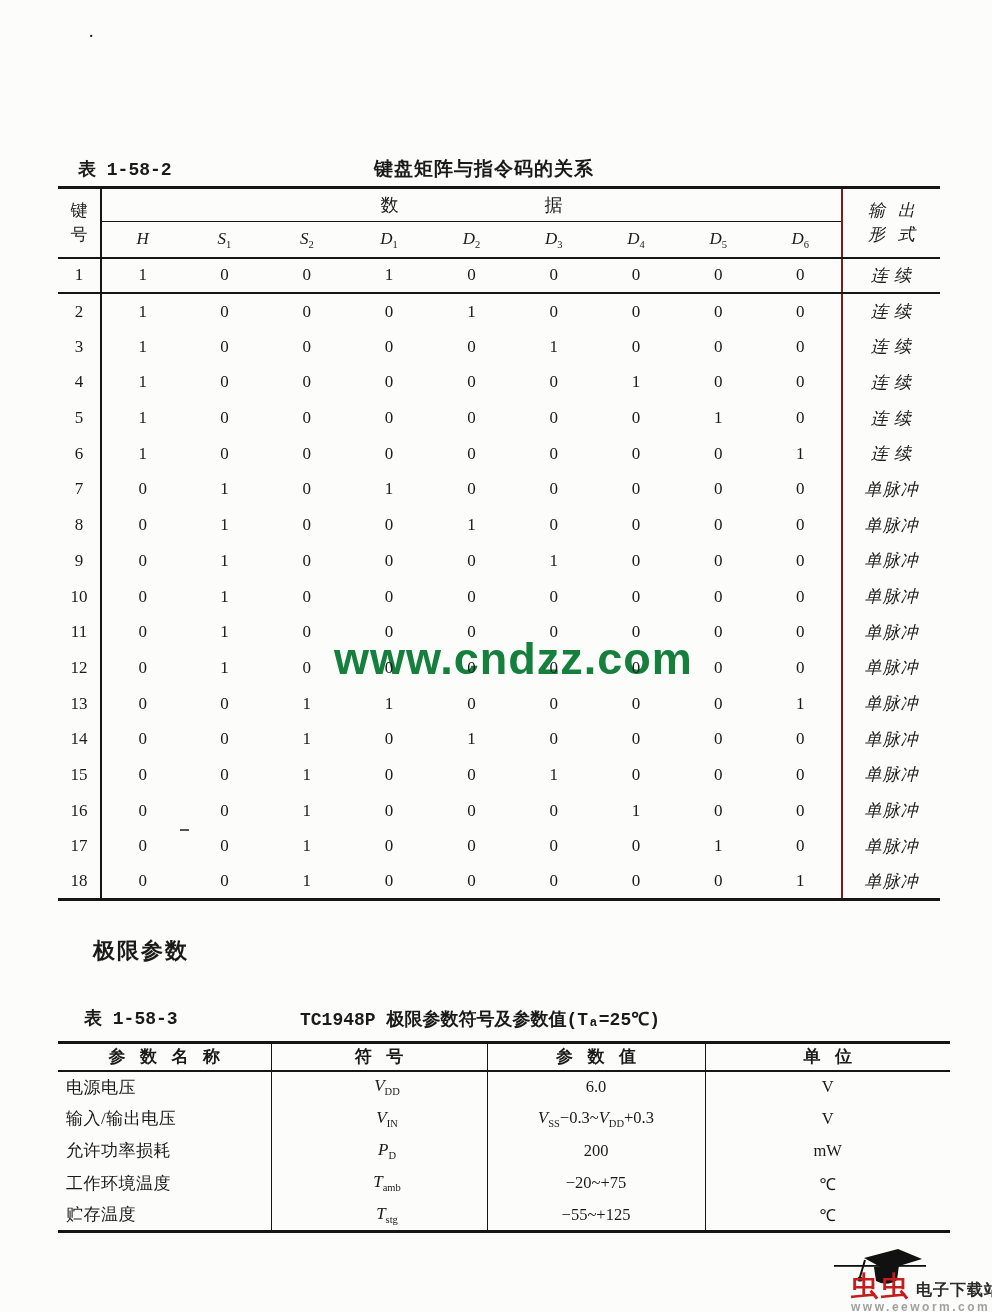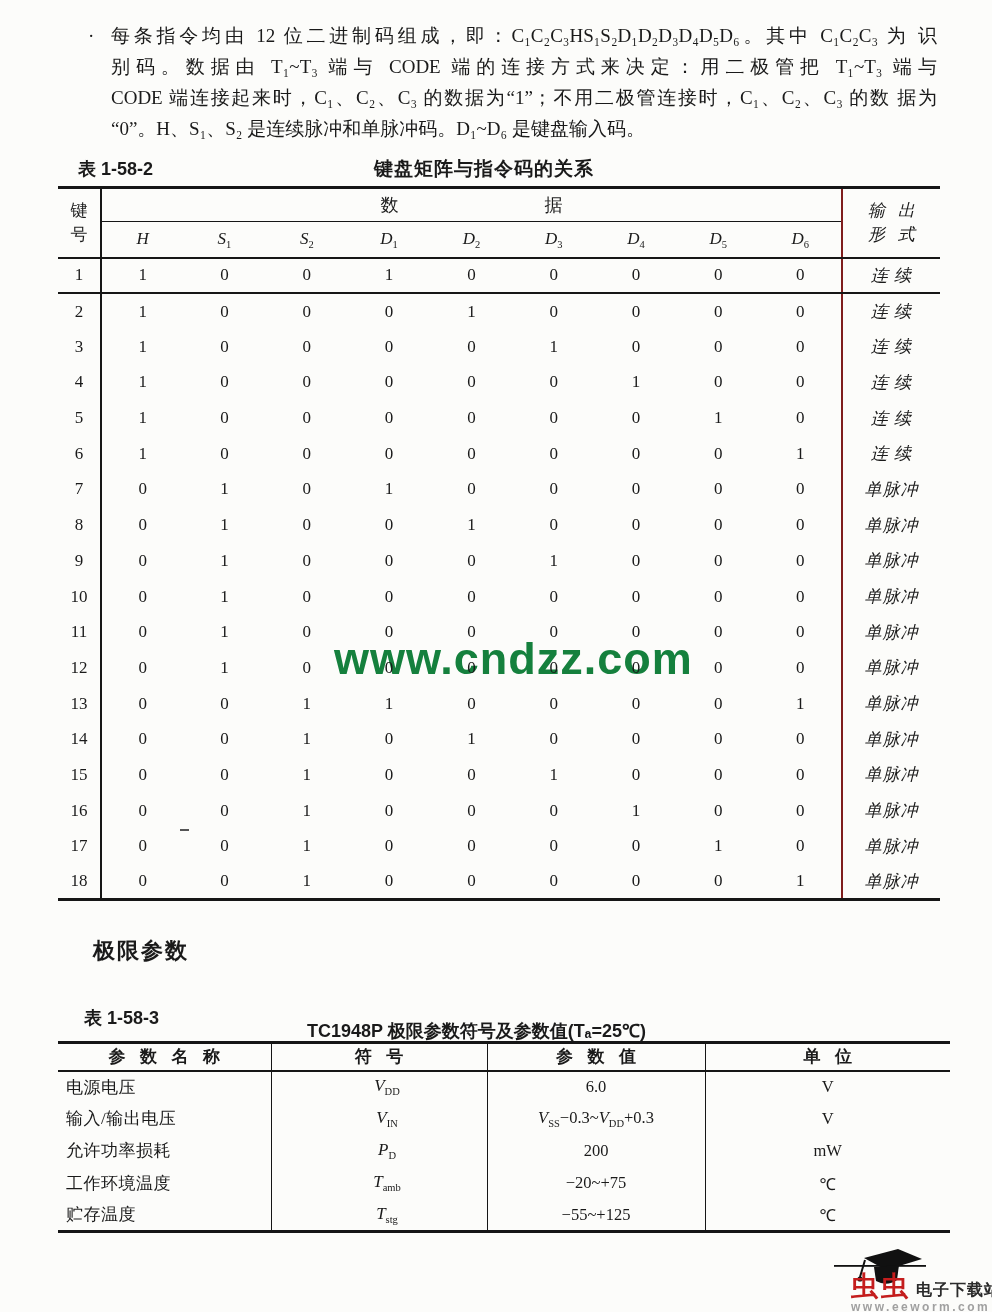--- a/index.html
+++ b/index.html
@@ -6,26 +6,26 @@
   .page{position:relative;width:992px;height:1312px;background:#fcfcfa;color:#1a1a1a;
         font-family:"Liberation Serif",serif;overflow:hidden;}
 
   
   .bullet{position:absolute;left:88px;top:20px;font-size:19px;line-height:31px;}
   .para{position:absolute;left:111px;top:20px;width:826px;font-size:19px;}
   .para .pline{height:31px;line-height:31px;overflow:hidden;}
   .para .jline{text-align:justify;text-align-last:justify;}
 
   
-  .cap{position:absolute;font-family:Liberation Sans, sans-serif;font-weight:bold;font-size:18px;}
+  .cap{position:absolute;font-family:Liberation Mono, monospace;font-weight:bold;font-size:18px;}
   #cap1{left:78px;top:157px;}
   #title1{left:374px;top:156px;font-size:19px;letter-spacing:1px;}
   #section-heading{left:93px;top:936px;font-size:22px;letter-spacing:2px;}
   #cap2{left:84px;top:1006px;}
-  #title2{left:307px;top:1006px;margin-top:12px;}
+  #title2{left:300px;top:1006px;}
 
   
   .watermark{position:absolute;left:334px;top:633px;font-family:"Liberation Sans",sans-serif;
              font-size:45px;font-weight:bold;color:#e4e4e4;letter-spacing:1px;}
 
   
   table{border-collapse:collapse;table-layout:fixed;}
   th,td{padding:0;text-align:center;vertical-align:middle;font-weight:normal;
         font-size:17px;font-family:"Liberation Serif",serif;}
   sub{font-size:10.5px;font-style:normal;letter-spacing:0;}
@@ -79,26 +79,20 @@
             font-weight:bold;font-size:12px;color:#a0a0a0;letter-spacing:2.5px;white-space:nowrap;}
 </style>
 </head>
 <body>
 
 <div class="page" style="background: rgb(252, 252, 250);">
 
   <div class="watermark" style="color: #15803d;">www.cndzz.com</div>
 
   <span class="bullet">·</span>
-  <div class="para">
-    <div class="pline jline">每条指令均由 12 位二进制码组成，即：C₁C₂C₃HS₁S₂D₁D₂D₃D₄D₅D₆。其中 C₁C₂C₃ 为 识</div>
-    <div class="pline jline">别码。数据由 T₁~T₃ 端与 CODE 端的连接方式来决定：用二极管把 T₁~T₃ 端与</div>
-    <div class="pline jline">CODE 端连接起来时，C₁、C₂、C₃ 的数据为“1”；不用二极管连接时，C₁、C₂、C₃ 的数 据为</div>
-    <div class="pline">“0”。H、S₁、S₂ 是连续脉冲和单脉冲码。D₁~D₆ 是键盘输入码。</div>
-  </div>
 
   <div class="cap" id="cap1">表 1-58-2</div>
   <div class="cap" id="title1">键盘矩阵与指令码的关系</div>
 
   <table class="t1">
     <colgroup>
       <col style="width:43px">
       <col style="width:82.3px">
         <col style="width:82.3px">
         <col style="width:82.3px">

